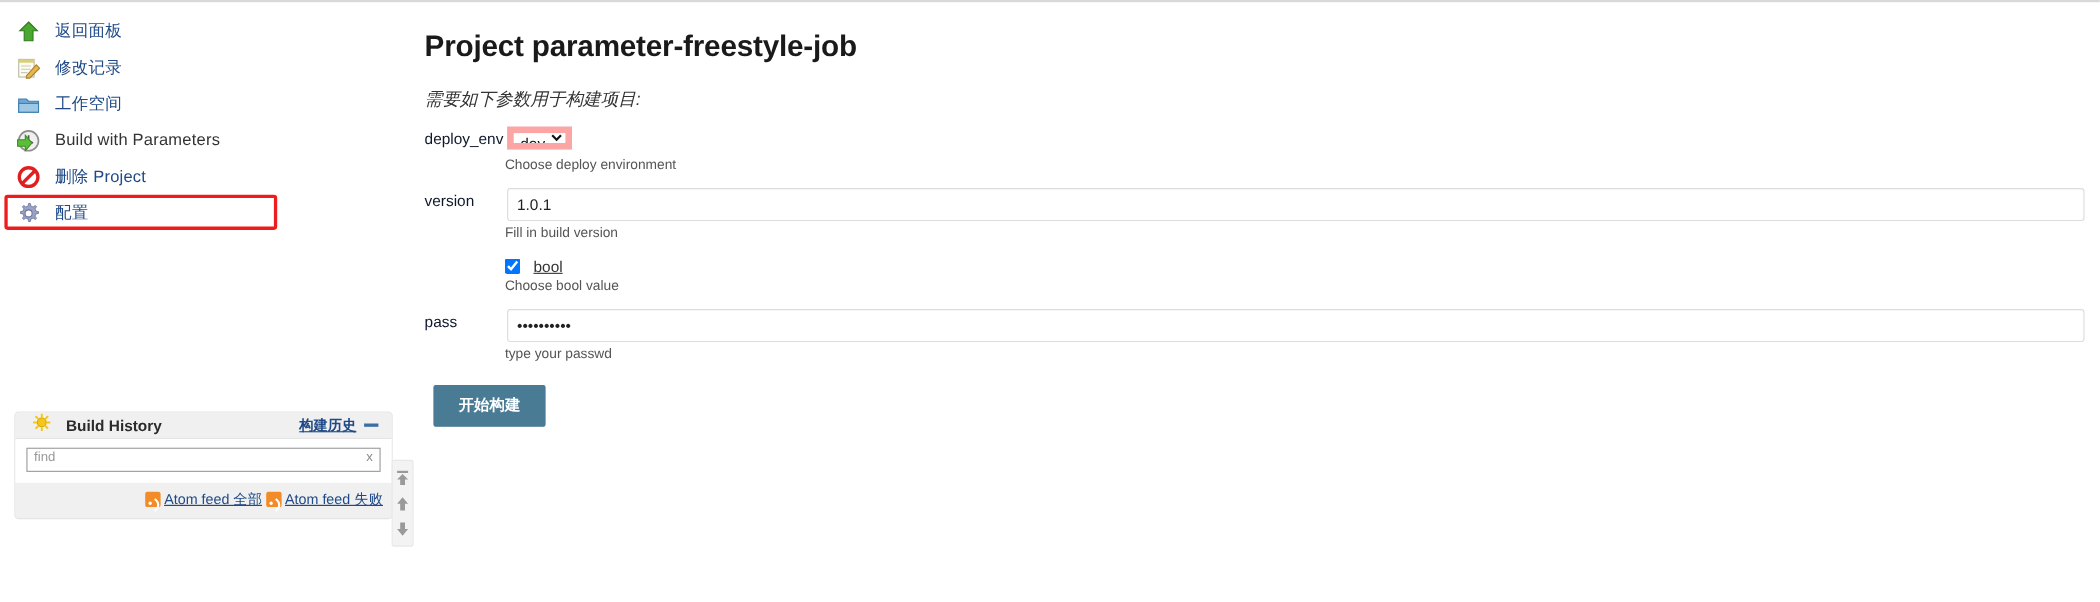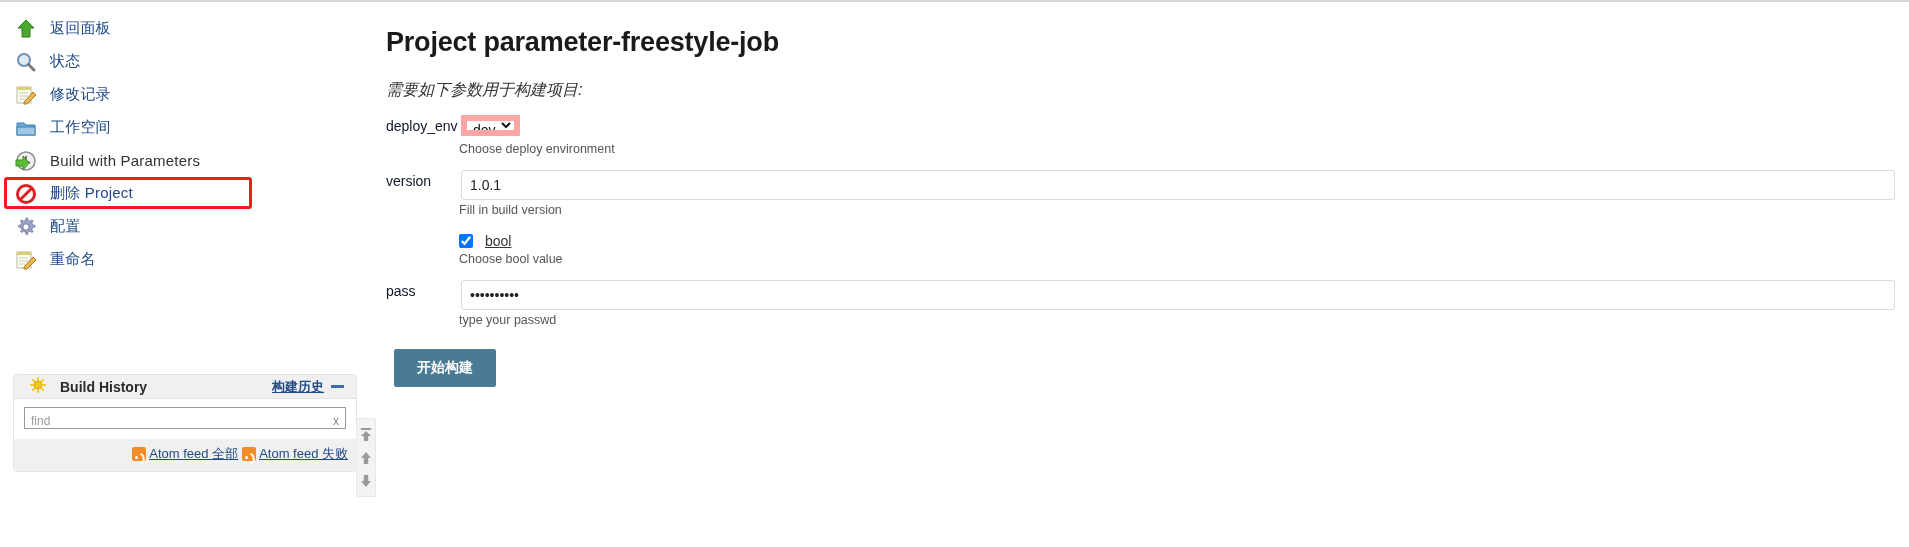--- a/index.html
+++ b/index.html
@@ -114,21 +114,21 @@
     width: 100%;
     height: 22px;
     border: 1px solid #999;
     background: #fff;
     font-size: 12px;
     color: #9a9a9a;
     padding: 0 6px;
     font-family: "Liberation Sans", sans-serif;
     border-radius: 0;
     display: flex;
-    align-items: flex-end;
+    align-items: flex-start;
     position: relative;
   }
   #bh-find-placeholder { flex: 1; }
   #bh-find-clear {
     color: #8a8a8a;
     font-size: 12px;
   }
   #bh-footer {
     display: flex;
     align-items: center;
@@ -292,29 +292,20 @@
 
   <div class="nav-item">
     <span class="nav-icon">
       <svg width="22" height="22" viewBox="0 0 22 22">
         <polygon points="11,2 19,10 15,10 15,19 7,19 7,10 3,10" fill="#4aa82e" stroke="#2f7a1c" stroke-width="1"></polygon>
       </svg>
     </span>
     <span class="nav-label">返回面板</span>
   </div>
 
-  <div class="nav-item">
-    <span class="nav-icon">
-      <svg width="22" height="22" viewBox="0 0 22 22">
-        <circle cx="9" cy="9" r="6" fill="#dfeaf5" stroke="#6d8fb5" stroke-width="2"></circle>
-        <line x1="13.5" y1="13.5" x2="19" y2="19" stroke="#7a7a7a" stroke-width="3" stroke-linecap="round"></line>
-      </svg>
-    </span>
-    <span class="nav-label">状态</span>
-  </div>
 
   <div class="nav-item">
     <span class="nav-icon">
       <svg width="22" height="22" viewBox="0 0 22 22">
         <rect x="2" y="3" width="14" height="16" fill="#fdfdf2" stroke="#b9b9a8" stroke-width="1"></rect>
         <rect x="2" y="3" width="14" height="3" fill="#d9cf7a"></rect>
         <line x1="4" y1="9" x2="13" y2="9" stroke="#c9c9b8" stroke-width="1"></line>
         <line x1="4" y1="12" x2="13" y2="12" stroke="#c9c9b8" stroke-width="1"></line>
         <line x1="4" y1="15" x2="10" y2="15" stroke="#c9c9b8" stroke-width="1"></line>
         <polygon points="9,18 18,8 21,11 12,20 9,20" fill="#e8b64c" stroke="#a8802c" stroke-width="1"></polygon>
@@ -358,33 +349,20 @@
   <div class="nav-item">
     <span class="nav-icon">
       <svg width="22" height="22" viewBox="0 0 22 22">
         <path d="M11 2 l1.6 0 .5 2.4 2 .8 2-1.4 1.1 1.1 -1.4 2 .8 2 2.4 .5 0 1.6 -2.4 .5 -.8 2 1.4 2 -1.1 1.1 -2-1.4 -2 .8 -.5 2.4 -1.6 0 -.5-2.4 -2-.8 -2 1.4 -1.1-1.1 1.4-2 -.8-2 -2.4-.5 0-1.6 2.4-.5 .8-2 -1.4-2 1.1-1.1 2 1.4 2-.8 Z" fill="#9aa3c4" stroke="#6d76a0" stroke-width="0.8"></path>
         <circle cx="11" cy="11" r="3.2" fill="#ffffff" stroke="#6d76a0" stroke-width="1"></circle>
       </svg>
     </span>
     <span class="nav-label">配置</span>
   </div>
 
-  <div class="nav-item">
-    <span class="nav-icon">
-      <svg width="22" height="22" viewBox="0 0 22 22">
-        <rect x="2" y="3" width="14" height="16" fill="#fdfdf2" stroke="#b9b9a8" stroke-width="1"></rect>
-        <rect x="2" y="3" width="14" height="3" fill="#d9cf7a"></rect>
-        <line x1="4" y1="9" x2="13" y2="9" stroke="#c9c9b8" stroke-width="1"></line>
-        <line x1="4" y1="12" x2="13" y2="12" stroke="#c9c9b8" stroke-width="1"></line>
-        <line x1="4" y1="15" x2="10" y2="15" stroke="#c9c9b8" stroke-width="1"></line>
-        <polygon points="9,18 18,8 21,11 12,20 9,20" fill="#e8b64c" stroke="#a8802c" stroke-width="1"></polygon>
-      </svg>
-    </span>
-    <span class="nav-label">重命名</span>
-  </div>
 </div>
 
 <div id="highlight-box"></div>
 
 <div id="buildhistory">
   <div id="bh-header">
     <span>
       <svg width="16" height="16" viewBox="0 0 16 16">
         <circle cx="8" cy="8" r="4" fill="#f5c518" stroke="#d9a800" stroke-width="1"></circle>
         <g stroke="#f5c518" stroke-width="1.8" stroke-linecap="round">

